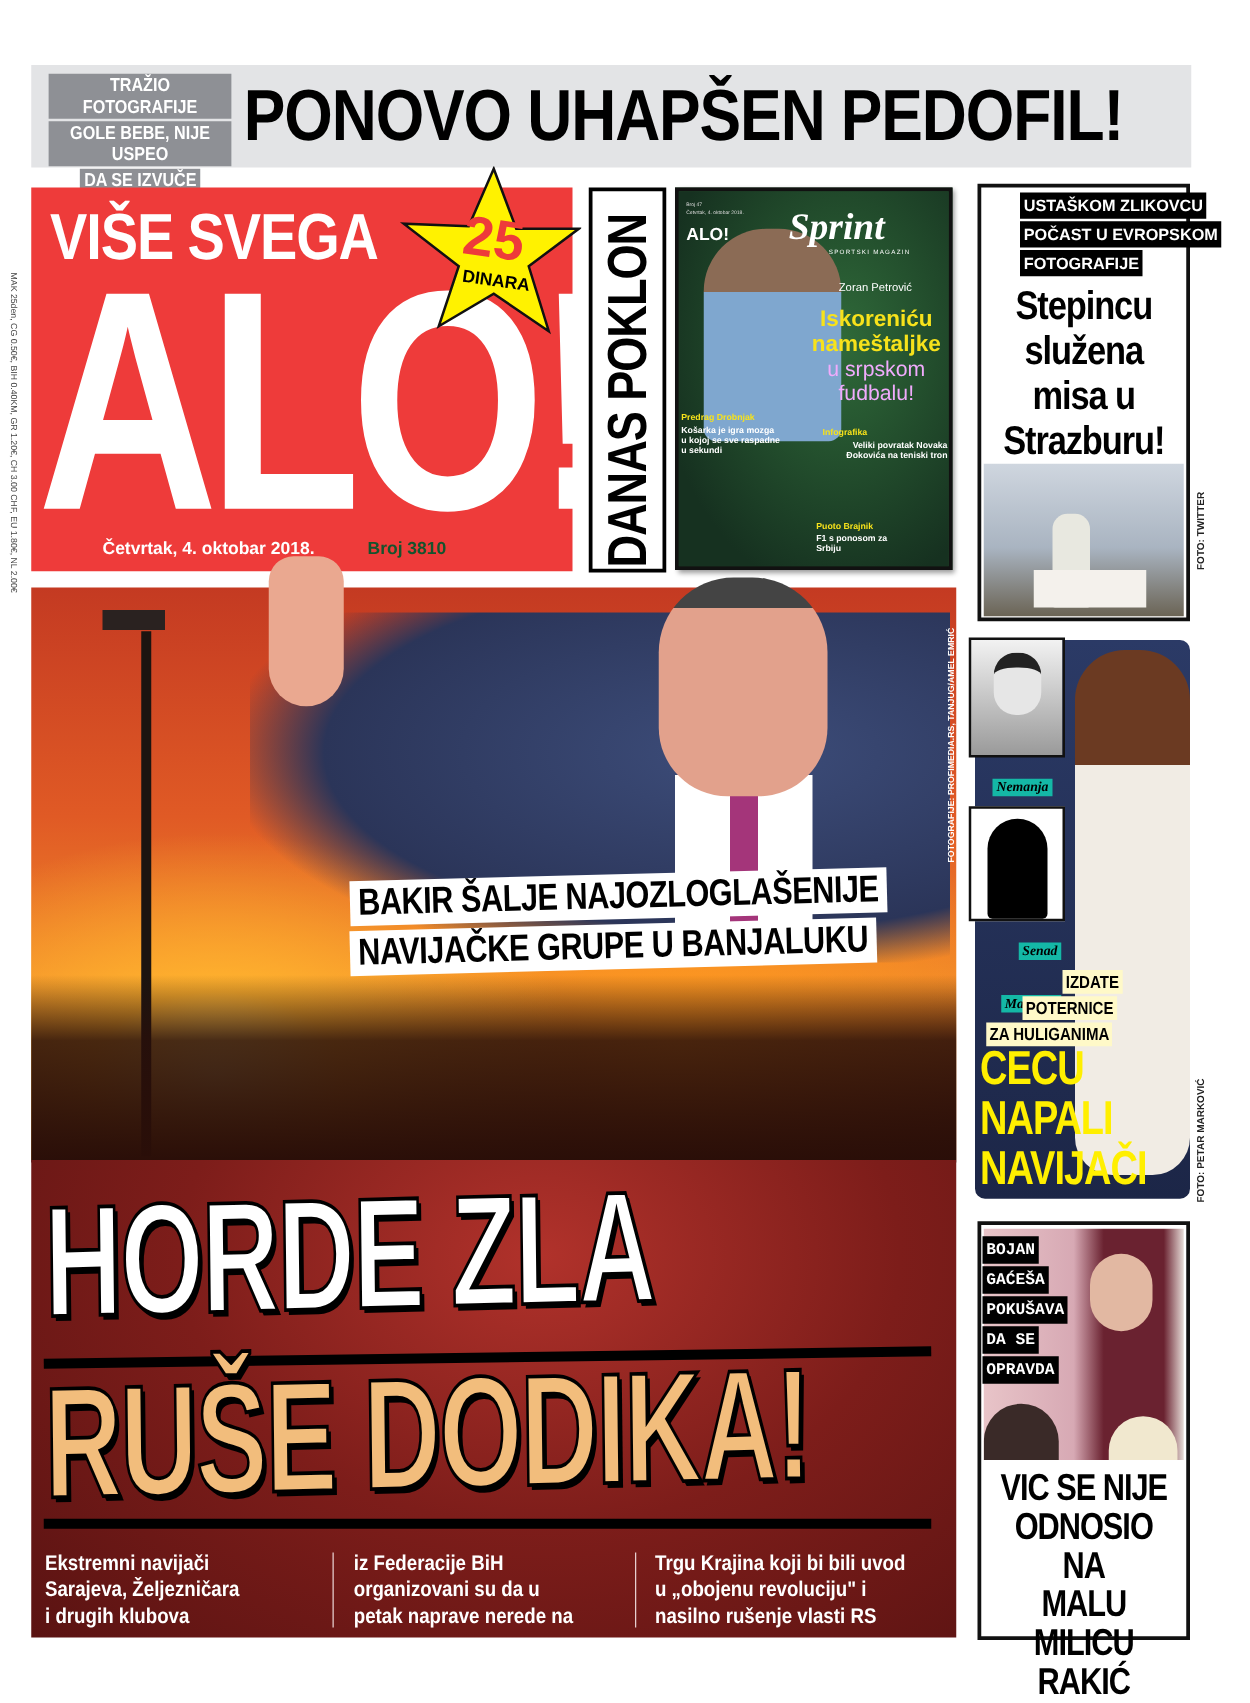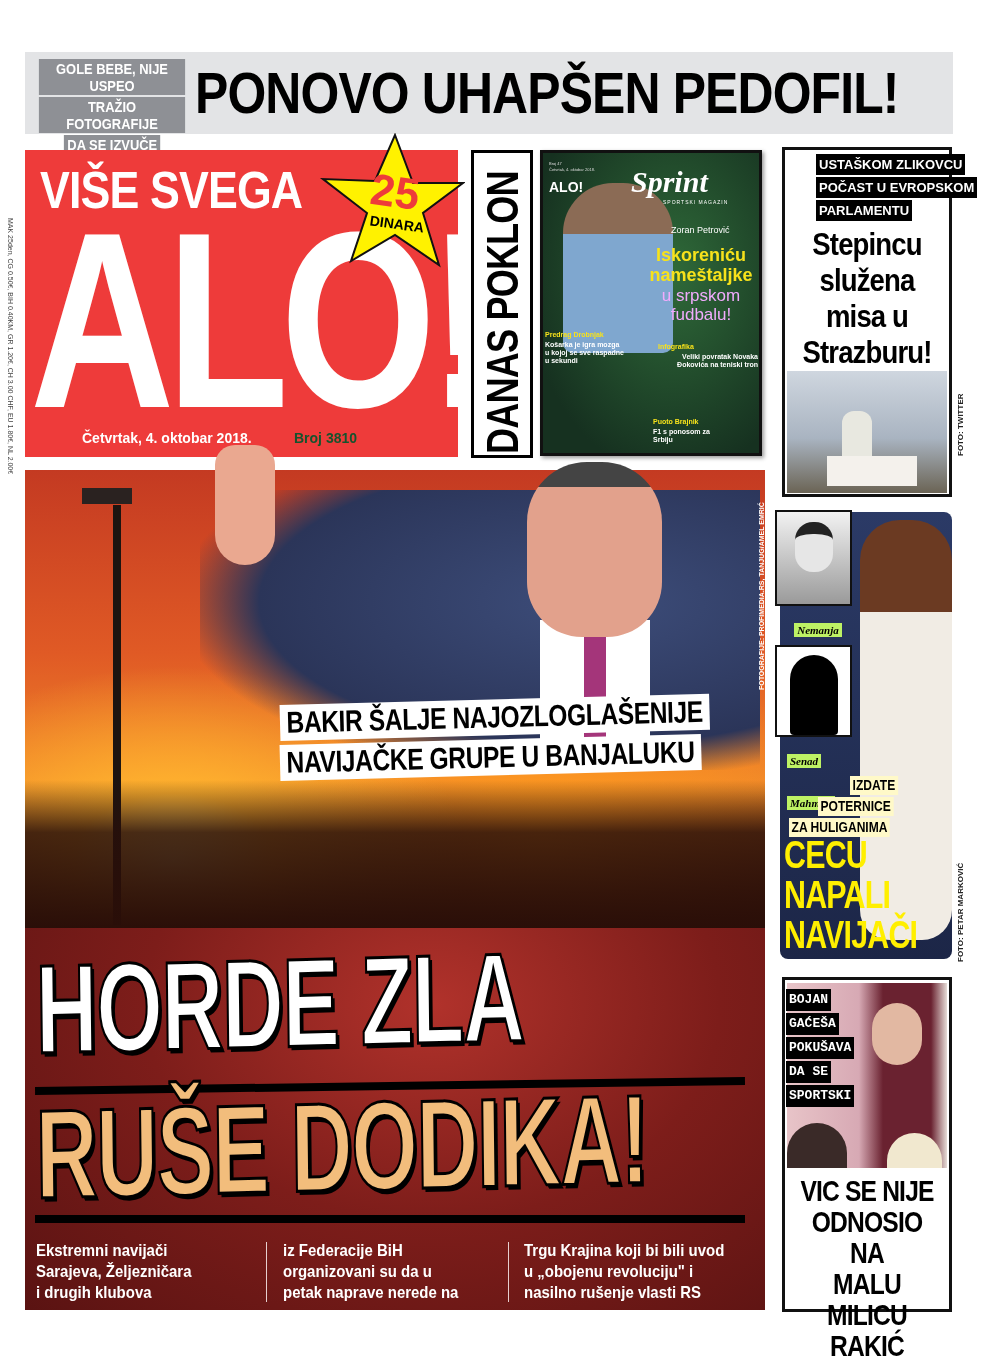--- a/index.html
+++ b/index.html
@@ -52,23 +52,23 @@
   #stepinac-photo { left: 787px; top: 371px; width: 160px; height: 122px; background: linear-gradient(180deg,#cfd6df 0%, #a9b4c1 55%, #6b6455 100%); overflow: hidden; }
   .credit { font-size: 8px; color: #222; white-space: nowrap; font-weight: 700; }
   .credit-v { position: absolute; transform-origin: left top; transform: rotate(-90deg); }
 
   #box-ceca { left: 780px; top: 512px; width: 172px; height: 447px; background: linear-gradient(180deg,#2b3a66 0%, #1c2647 100%); border-radius: 8px; overflow: hidden; }
   #ceca-figure { left: 860px; top: 520px; width: 92px; height: 420px; background: linear-gradient(180deg,#6b3a22 0 22%, #f1ece4 22% 100%); border-radius: 40px 40px 30px 30px; }
   .mug { border: 2px solid #111; background: #ddd; }
   #mug1 { left: 775px; top: 510px; width: 77px; height: 96px; background: linear-gradient(#f2f2f2,#9a9a9a); }
   #mug2 { left: 775px; top: 645px; width: 77px; height: 92px; background: #fff; }
   #mug2-sil { left: 790px; top: 655px; width: 48px; height: 80px; background: #000; border-radius: 24px 24px 4px 4px; }
-  .yl { display: inline-block; background: #bef264; color: #000; font-family: "Liberation Serif", serif; font-style: italic; font-weight: 700; font-size: 11px; padding: 0 3px; margin: 14px 0; }
+  .yl { display: inline-block; background: #14b8a6; color: #000; font-family: "Liberation Serif", serif; font-style: italic; font-weight: 700; font-size: 11px; padding: 0 3px; margin: 14px 0; }
   #mug1-name { left: 787px; top: 609px; width: 62px; text-align: center; line-height: 14px; }
-  #mug2-name { left: 787px; top: 740px; width: 62px; text-align: left; line-height: 14px; }
+  #mug2-name { left: 787px; top: 740px; width: 62px; text-align: right; line-height: 14px; }
   .yl2 { display: inline-block; background: #fff9c8; color: #000; font-weight: 700; font-size: 14px; padding: 0 3px; margin: 1px 0; transform: scaleX(0.86); transform-origin: left; }
   #ceca-kicker { left: 786px; top: 775px; width: 120px; line-height: 19px; text-align: right; }
   #ceca-head { left: 784px; top: 835px; width: 160px; font-size: 38px; line-height: 40px; color: #ffef00; font-weight: 700; transform-origin: left top; transform: scaleX(0.8); letter-spacing: -1px; }
 
   #box-gacesa { left: 782px; top: 977px; width: 170px; height: 335px; }
   #gacesa-photo { left: 787px; top: 983px; width: 160px; height: 185px; background: linear-gradient(90deg,#e8c4c8 0%, #d7a9b4 45%, #6a2230 60%, #6a2230 90%, #e6dcd7 100%); overflow: hidden; }
   #gacesa-kicker { left: 786px; top: 988px; width: 120px; line-height: 20px; font-family: Liberation Mono, monospace; }
   #gacesa-head { left: 784px; top: 1175px; width: 166px; text-align: center; font-size: 30px; line-height: 31px; font-weight: 700; color: #000; transform: scaleX(0.82); letter-spacing: -1px; }
 
   
@@ -96,22 +96,22 @@
   #lead-1 { left: 36px; top: 1240px; }
   #lead-2 { left: 283px; top: 1240px; }
   #lead-3 { left: 524px; top: 1240px; }
   .lead-div { width: 1px; height: 60px; background: #e7cfcf; top: 1242px; }
 </style>
 </head>
 <body>
 
 <div id="top-banner" class="abs"></div>
 <div id="kicker" class="abs">
+  <div><span class="kick-line">TRAŽIO FOTOGRAFIJE</span></div>
   <div><span class="kick-line">GOLE BEBE, NIJE USPEO</span></div>
-  <div><span class="kick-line">TRAŽIO FOTOGRAFIJE</span></div>
   <div><span class="kick-line">DA SE IZVUČE</span></div>
 </div>
 <div id="top-headline" class="abs">PONOVO UHAPŠEN PEDOFIL!</div>
 
 <div id="masthead" class="abs"></div>
 <div id="more-label" class="abs">VIŠE SVEGA</div>
 <div id="logo" class="abs">ALO!</div>
 <div id="date" class="abs">Četvrtak, 4. oktobar 2018.</div>
 <div id="issue" class="abs">Broj 3810</div>
 <svg id="price-star" class="abs" viewBox="0 0 150 140">
@@ -152,21 +152,21 @@
   <div class="abs" style="left:110px;top:265px;width:60px;">
     <div class="sp-small sp-yellow">Puoto Brajnik</div>
     <div class="sp-small" style="margin-top:2px;">F1 s ponosom za Srbiju</div>
   </div>
 </div>
 
 <div id="box-stepinac" class="abs rbox"></div>
 <div id="stepinac-kicker" class="abs">
   <div><span class="blk-label">USTAŠKOM ZLIKOVCU</span></div>
   <div><span class="blk-label">POČAST U EVROPSKOM</span></div>
-  <div><span class="blk-label">PARLAMENTU</span></div>
+  <div><span class="blk-label">FOTOGRAFIJE</span></div>
 </div>
 <div id="stepinac-head" class="abs">
   <div>Stepincu</div>
   <div>služena</div>
   <div>misa u</div>
   <div>Strazburu!</div>
 </div>
 <div id="stepinac-photo" class="abs">
   <div class="abs" style="left:55px;top:40px;width:30px;height:75px;background:#e8e8e0;border-radius:12px 12px 2px 2px;"></div>
   <div class="abs" style="left:40px;top:85px;width:90px;height:30px;background:#f4f1ec;"></div>
@@ -208,21 +208,21 @@
 <div id="gacesa-photo" class="abs">
   <div class="abs" style="left:85px;top:20px;width:50px;height:62px;border-radius:25px;background:#e2b8a2;"></div>
   <div class="abs" style="left:0;top:140px;width:60px;height:45px;border-radius:30px 30px 0 0;background:#3a2a28;"></div>
   <div class="abs" style="left:100px;top:150px;width:55px;height:40px;border-radius:28px 28px 0 0;background:#f1e8cf;"></div>
 </div>
 <div id="gacesa-kicker" class="abs">
   <div><span class="blk-label">BOJAN</span></div>
   <div><span class="blk-label">GAĆEŠA</span></div>
   <div><span class="blk-label">POKUŠAVA</span></div>
   <div><span class="blk-label">DA SE</span></div>
-  <div><span class="blk-label">SPORTSKI</span></div>
+  <div><span class="blk-label">OPRAVDA</span></div>
 </div>
 <div id="gacesa-head" class="abs">
   <div>VIC SE NIJE</div>
   <div>ODNOSIO NA</div>
   <div>MALU MILICU</div>
   <div>RAKIĆ</div>
 </div>
 
 <div id="main-photo" class="abs"></div>
 <div id="pole" class="abs"></div>

